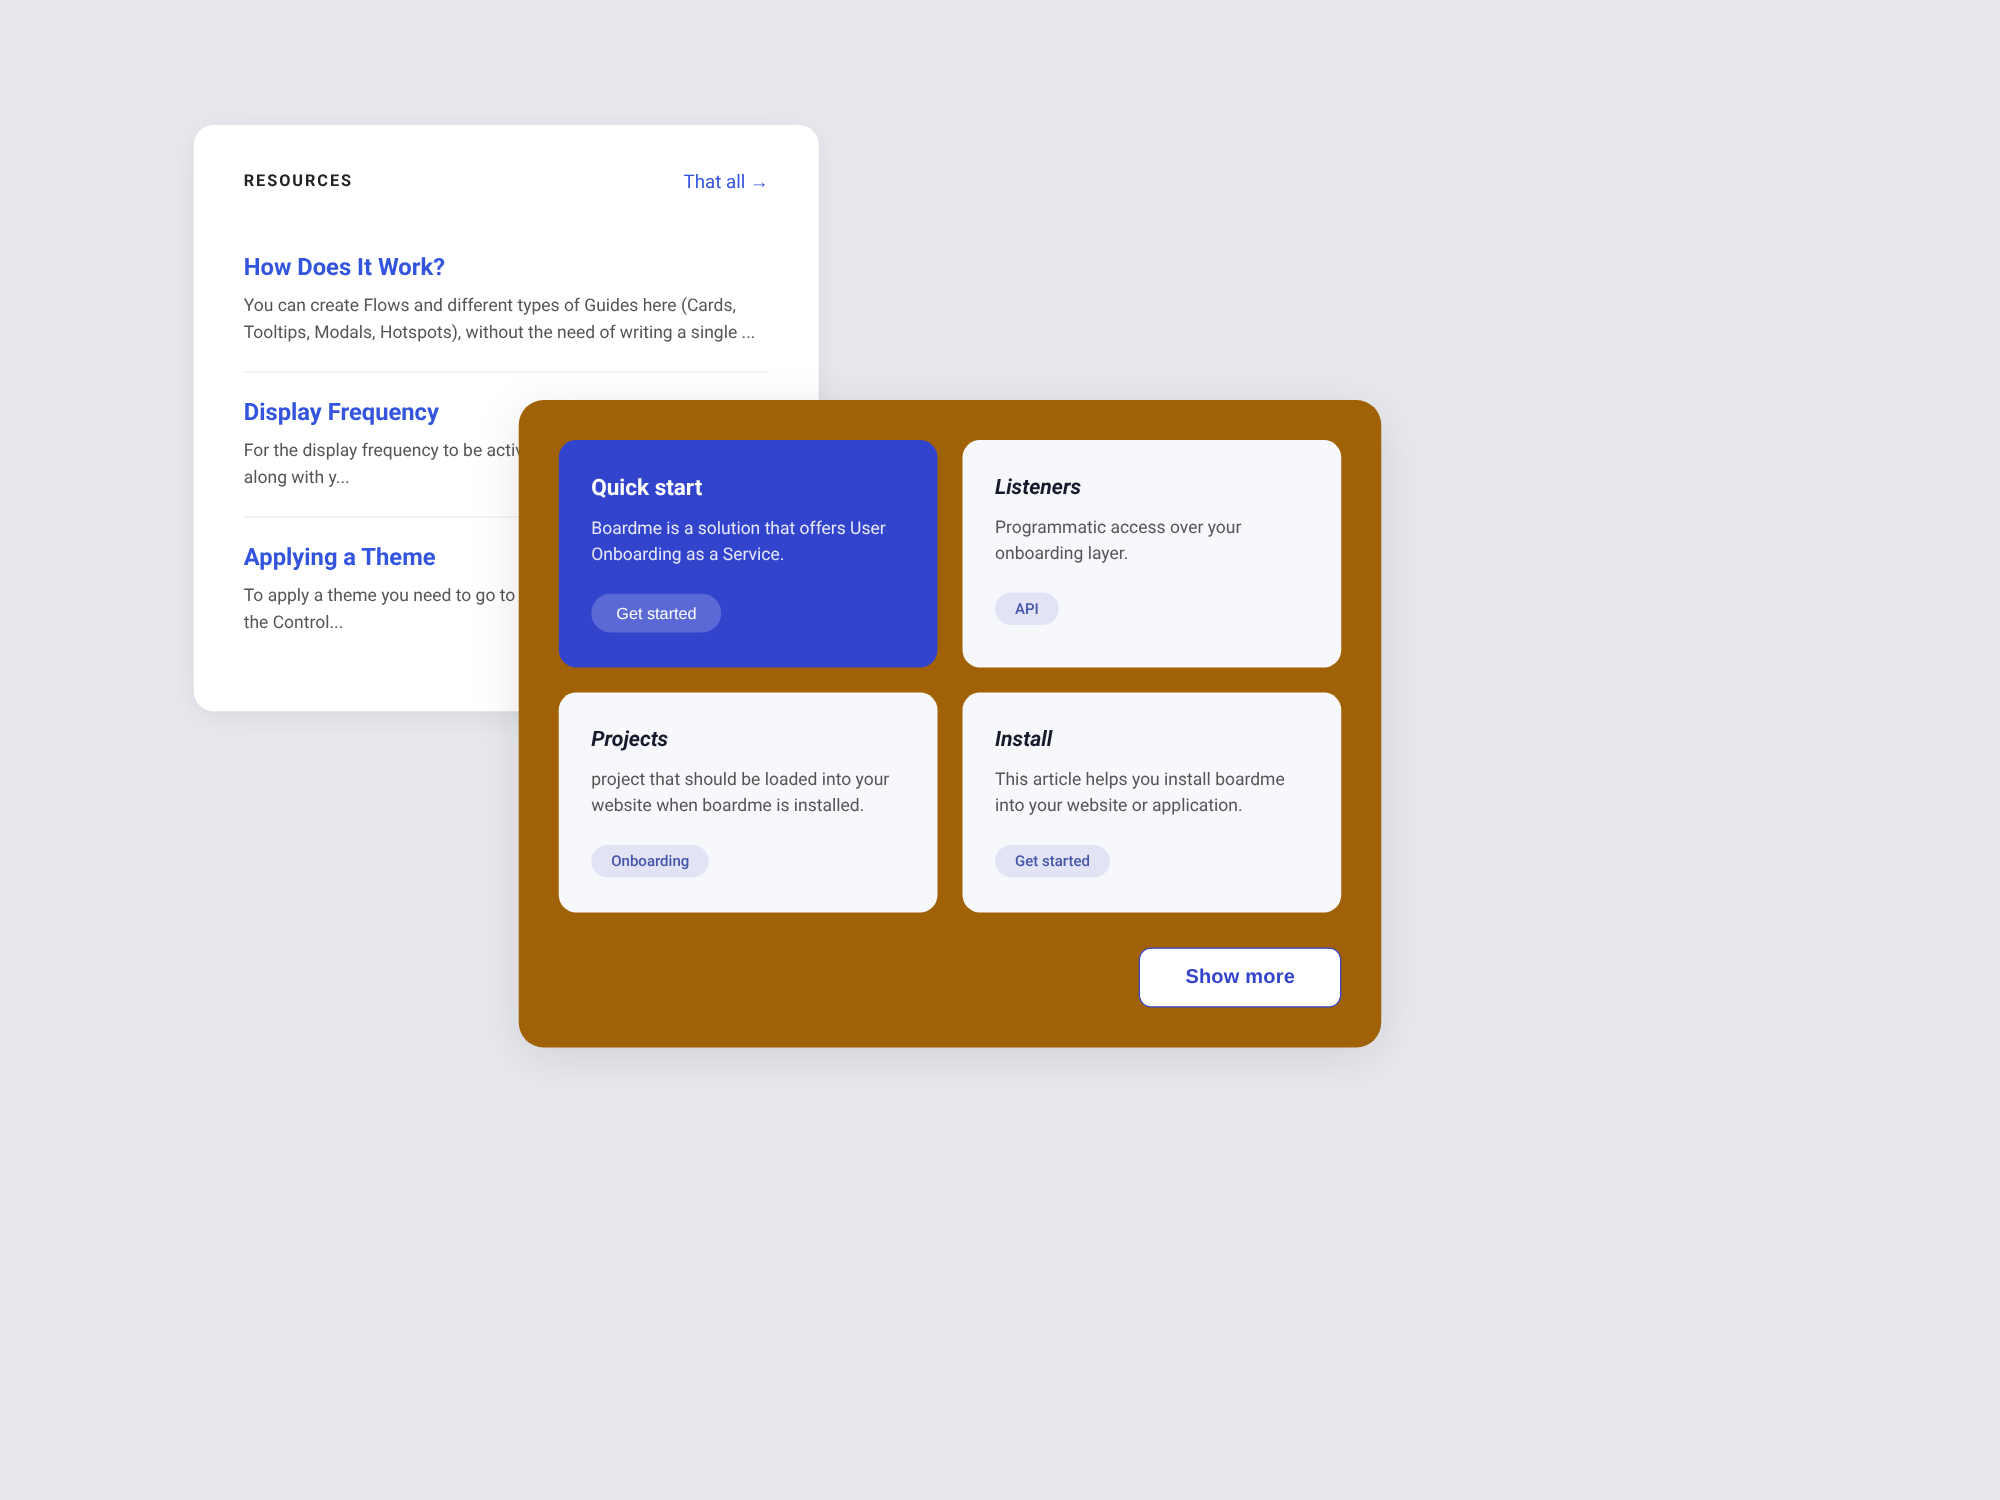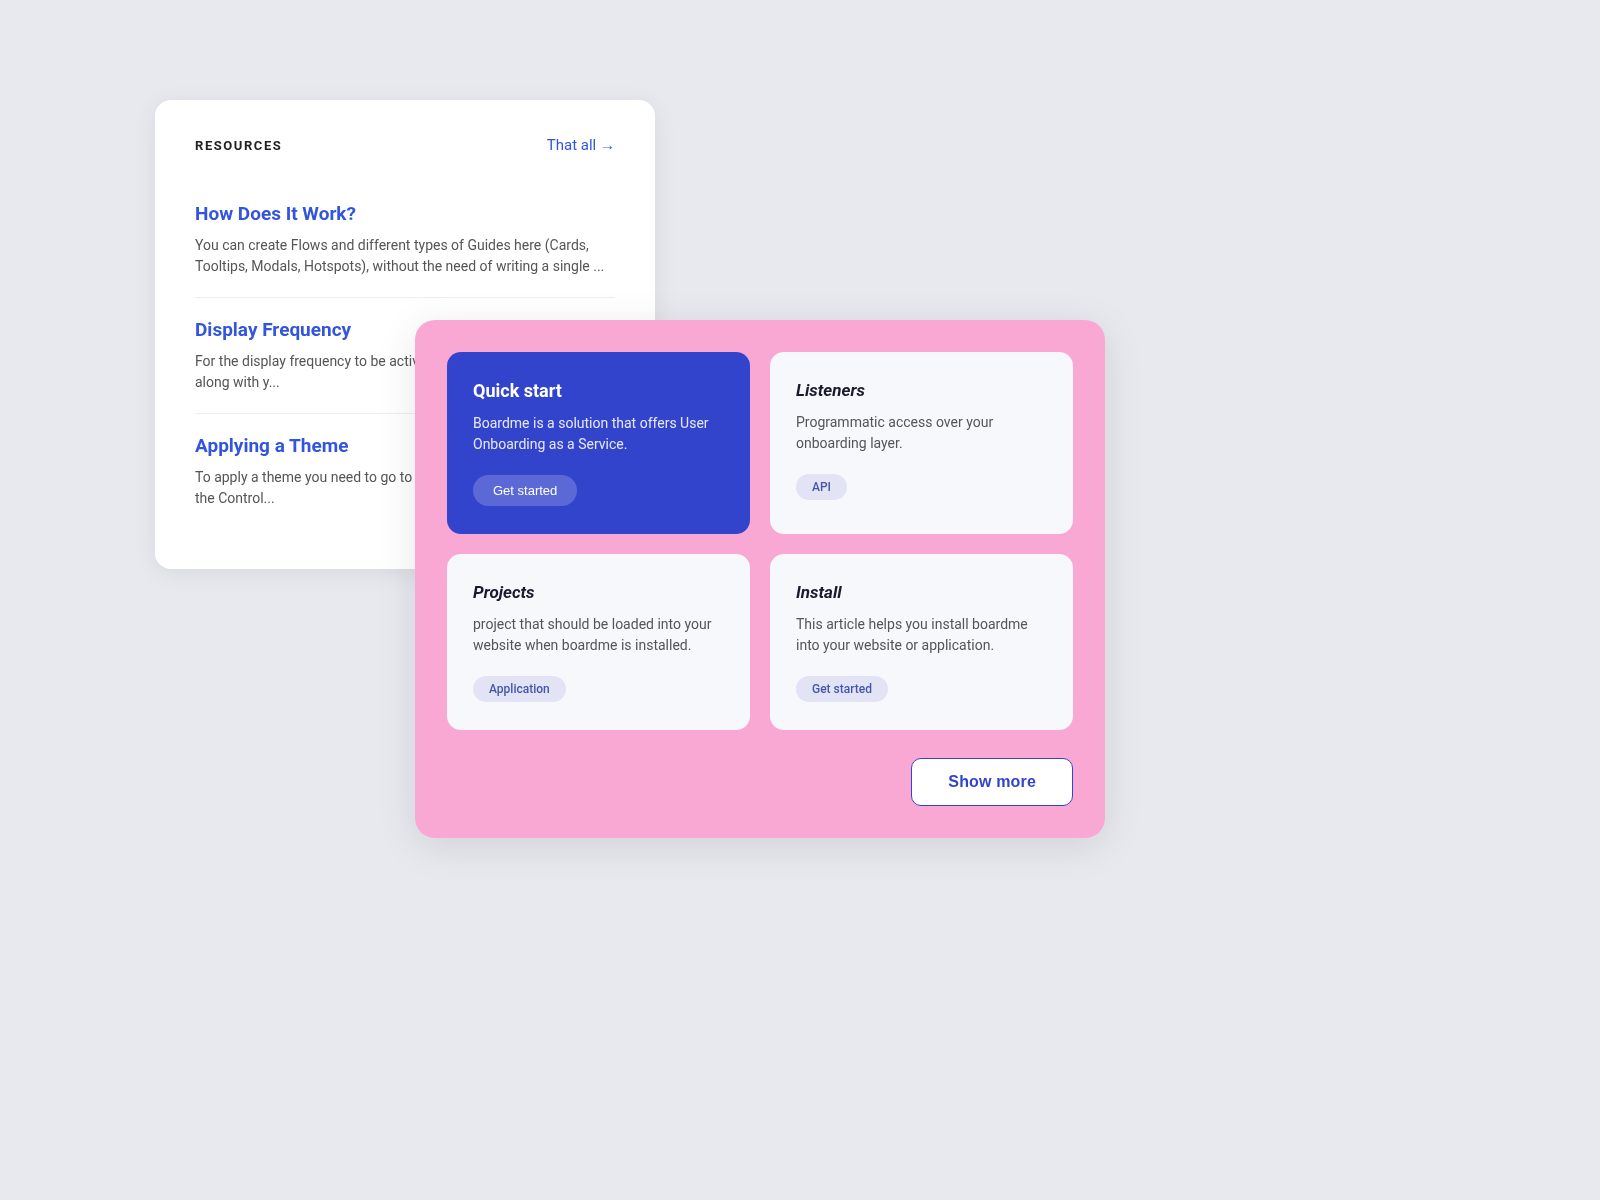--- a/index.html
+++ b/index.html
@@ -72,21 +72,21 @@
       color: #555;
       line-height: 1.5;
     }
 
     
     .main-card {
       position: absolute;
       top: 320px;
       left: 415px;
       width: 690px;
-      background: #f9a8d4;
+      background: #a16207;
       border-radius: 20px;
       padding: 32px 32px 32px 32px;
       box-shadow: 0 8px 40px rgba(0,0,0,0.1);
       z-index: 2;
     }
 
     .grid-2x2 {
       display: grid;
       grid-template-columns: 1fr 1fr;
       gap: 20px;
@@ -225,21 +225,21 @@
 
     <div class="card-listeners card-white">
       <div class="card-title">Listeners</div>
       <div class="card-desc">Programmatic access over your onboarding layer.</div>
       <span class="tag-pill">API</span>
     </div>
 
     <div class="card-projects card-white">
       <div class="card-title">Projects</div>
       <div class="card-desc">project that should be loaded into your website when boardme is installed.</div>
-      <span class="tag-pill">Application</span>
+      <span class="tag-pill">Onboarding</span>
     </div>
 
     <div class="card-install card-white">
       <div class="card-title">Install</div>
       <div class="card-desc">This article helps you install boardme into your website or application.</div>
       <span class="tag-pill">Get started</span>
     </div>
 
   </div>
 

